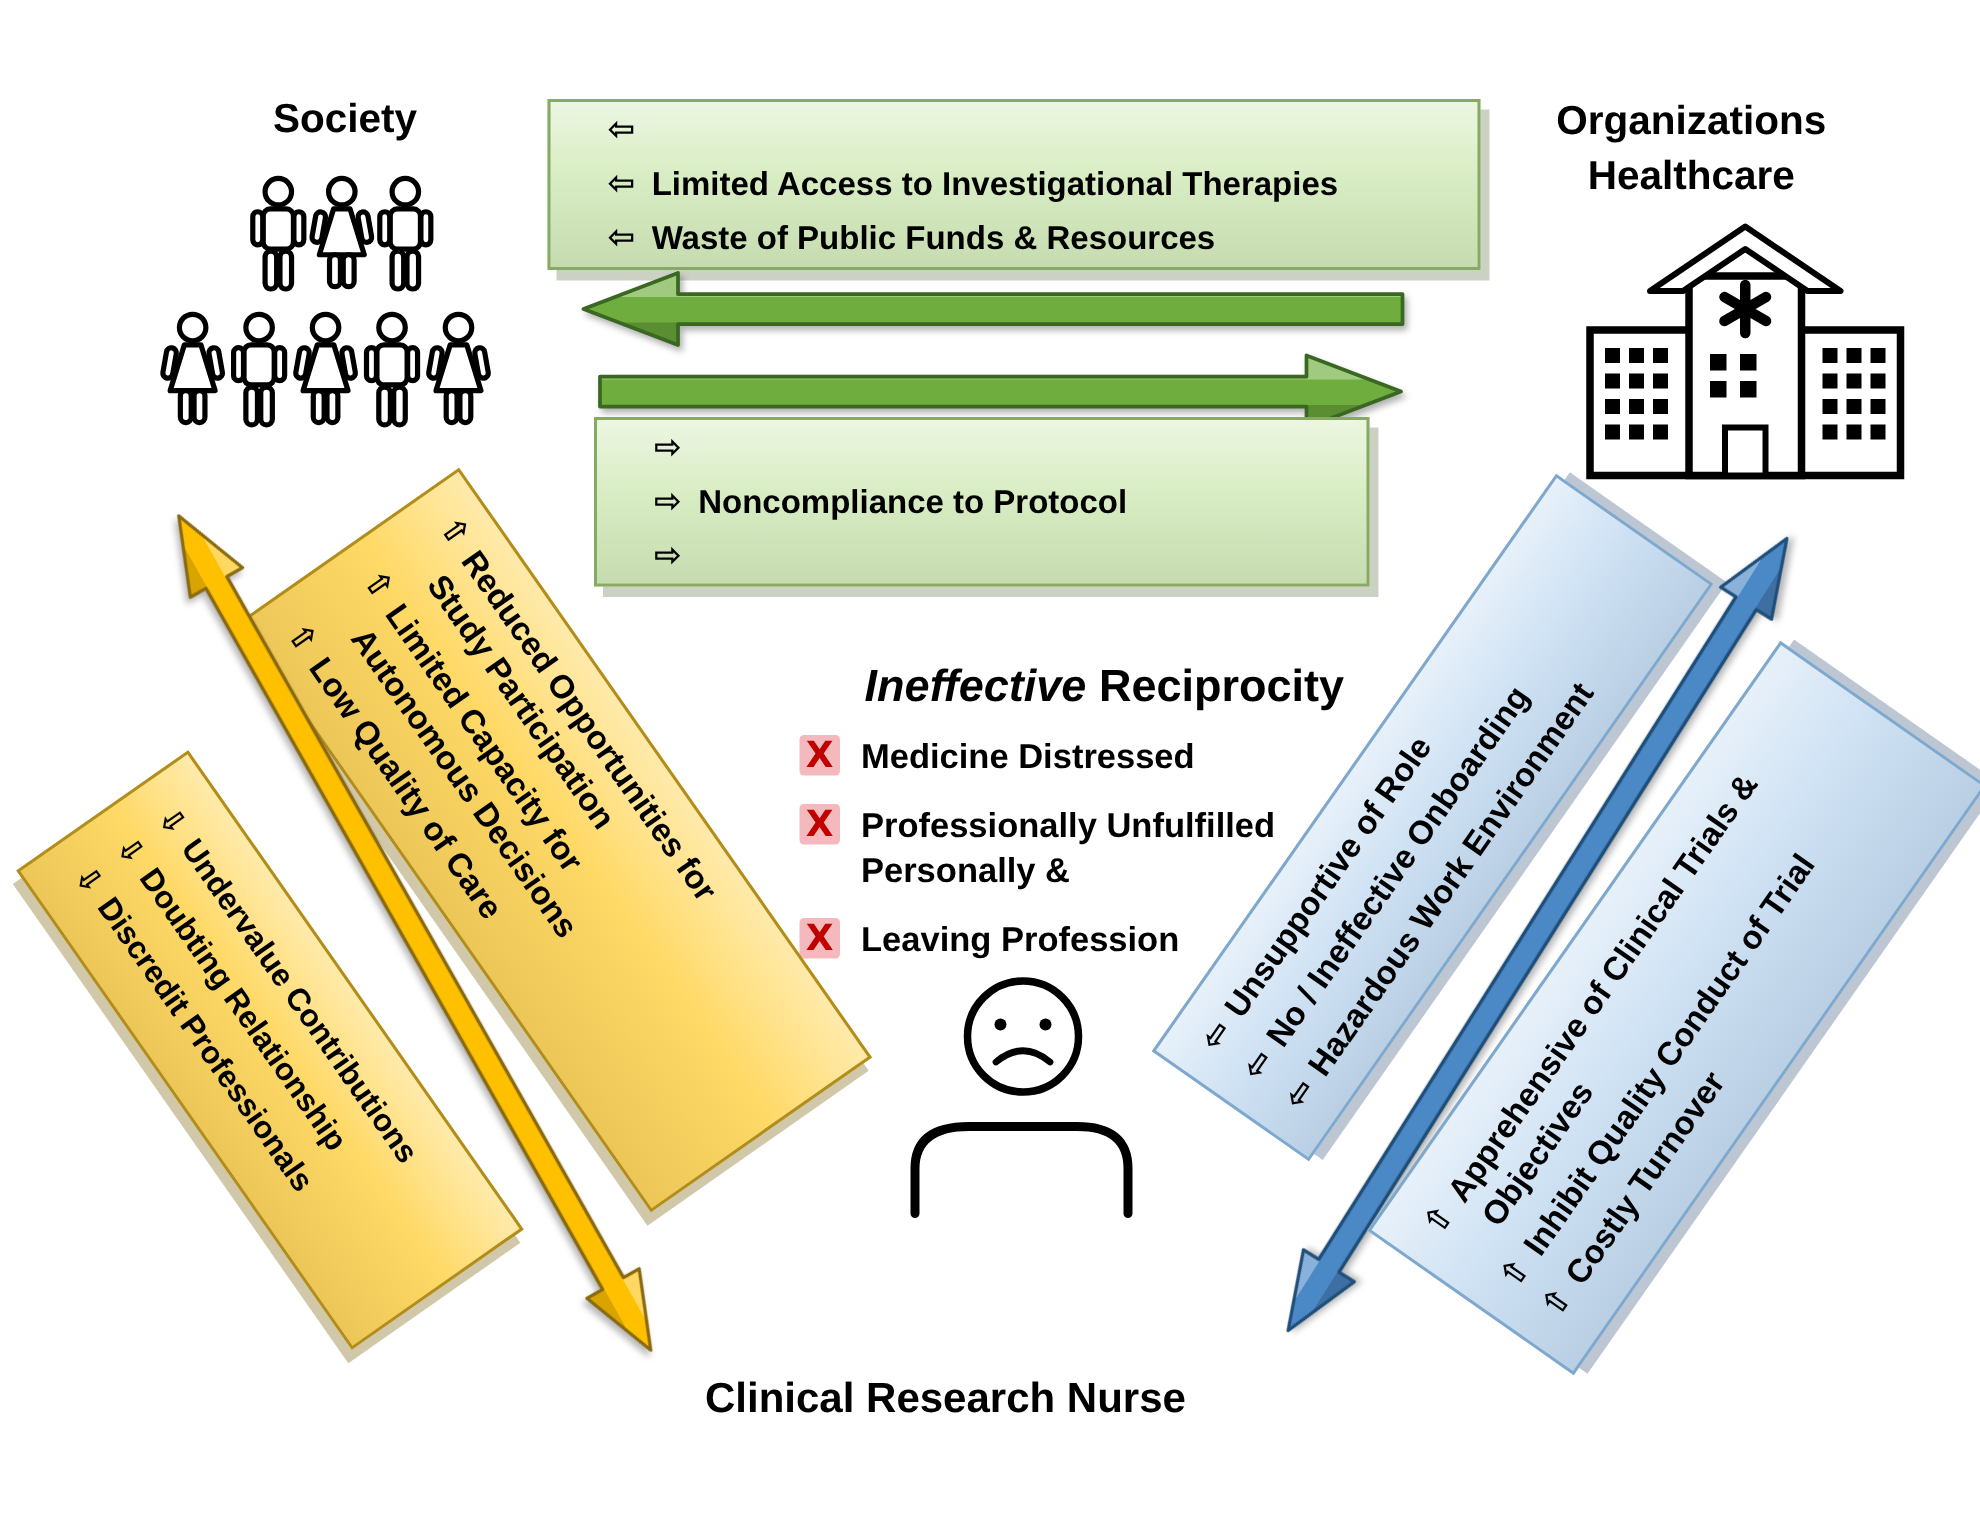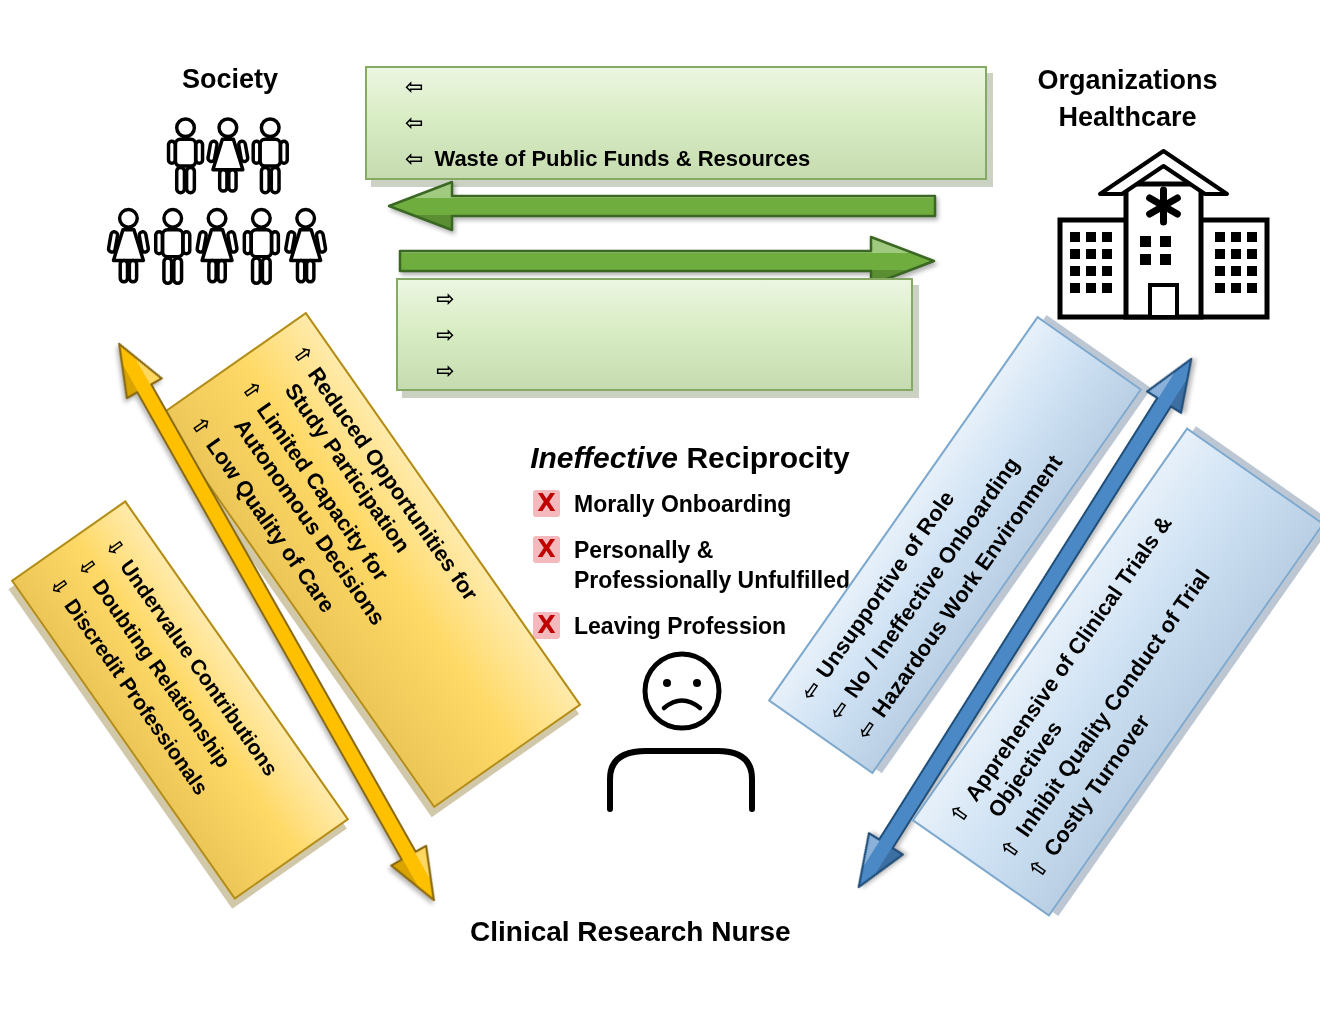--- a/index.html
+++ b/index.html
@@ -35,21 +35,21 @@
   .g-item { display:flex; gap:11px; line-height:34px; align-items:center; }
 
   .bul { flex:none; font-family:"DejaVu Sans",sans-serif; font-weight:700; }
 
   
   .arrow-svg { position:absolute; filter: drop-shadow(2px 3px 2px rgba(0,0,0,.30)); }
   .arrowL { left:386px; top:179px; width:552px; height:54px; }
   .arrowR { left:397px; top:234px; width:540px; height:54px; }
 
   
-  .center-title { position:absolute; left:460px; top:441px; width:460px; font-size:30px; text-align:center; }
+  .center-title { position:absolute; left:436px; top:441px; width:460px; font-size:30px; text-align:right; }
   .center-title .em { font-style:italic; }
 
   .x-list { position:absolute; left:533px; top:489px; display:flex; flex-direction:column; gap:16px; font-size:23px; }
   .x-item { display:flex; align-items:flex-start; }
   .x-mark {
     flex:none; width:27px; height:27px; margin-right:14px; margin-top:1px;
     background: var(--x_bg, #f4b9bc); color: var(--x_red, #c00000);
     font-size:24px; line-height:27px; text-align:center; border-radius:3px;
     font-family:"DejaVu Sans",sans-serif;
   }
@@ -170,20 +170,21 @@
     </g>
     <rect x="94" y="141" width="27" height="32" fill="#fff" stroke="#000" stroke-width="4"></rect>
   </svg>
 
   <div class="gbox green-top">
     <div class="g-item">
         <span class="bul">⇦</span>
       </div>
     <div class="g-item">
         <span class="bul">⇦</span>
+        <span>Limited Access to Investigational Therapies</span>
       </div>
     <div class="g-item">
         <span class="bul">⇦</span>
         <span>Waste of Public Funds &amp; Resources</span>
       </div>
   </div>
 
   <svg class="arrow-svg arrowL" viewBox="0 0 552 54" aria-hidden="true">
     <defs>
         <clipPath id="capL">
@@ -211,42 +212,43 @@
     </g>
     <polygon points="537,27 474,3 474,17 3,17 3,37 474,37 474,51" fill="none" stroke="#3a6823" stroke-width="2.5" stroke-linejoin="round"></polygon>
   </svg>
 
   <div class="gbox green-bottom">
     <div class="g-item">
         <span class="bul">⇨</span>
       </div>
     <div class="g-item">
         <span class="bul">⇨</span>
+        <span>Noncompliance to Protocol</span>
       </div>
     <div class="g-item">
         <span class="bul">⇨</span>
       </div>
   </div>
 
   <div class="center-title">
     <span class="em">Ineffective</span> <span>Reciprocity</span>
   </div>
 
   <div class="x-list">
     <div class="x-item">
       <span class="x-mark">X</span>
       <span class="x-text">
-          <span class="x-line">Morally Onboarding</span>
+          <span class="x-line">Medicine Distressed</span>
         </span>
     </div>
     <div class="x-item">
       <span class="x-mark">X</span>
       <span class="x-text">
+        <span class="x-line">Professionally Unfulfilled</span>
         <span class="x-line">Personally &amp;</span>
-        <span class="x-line">Professionally Unfulfilled</span>
       </span>
     </div>
     <div class="x-item">
       <span class="x-mark">X</span>
       <span class="x-text">
           <span class="x-line">Leaving Profession</span>
         </span>
     </div>
   </div>
 

